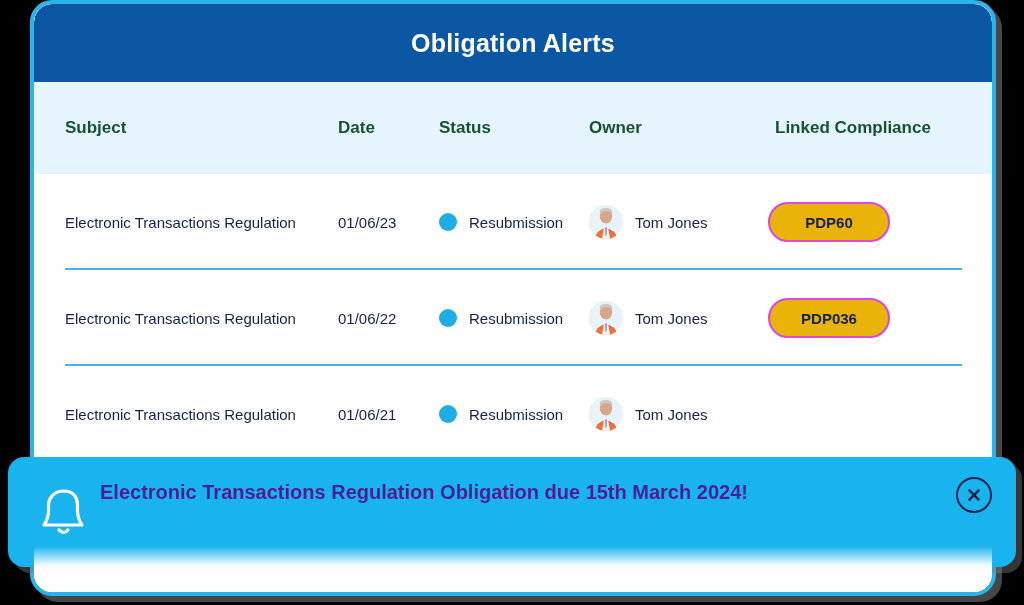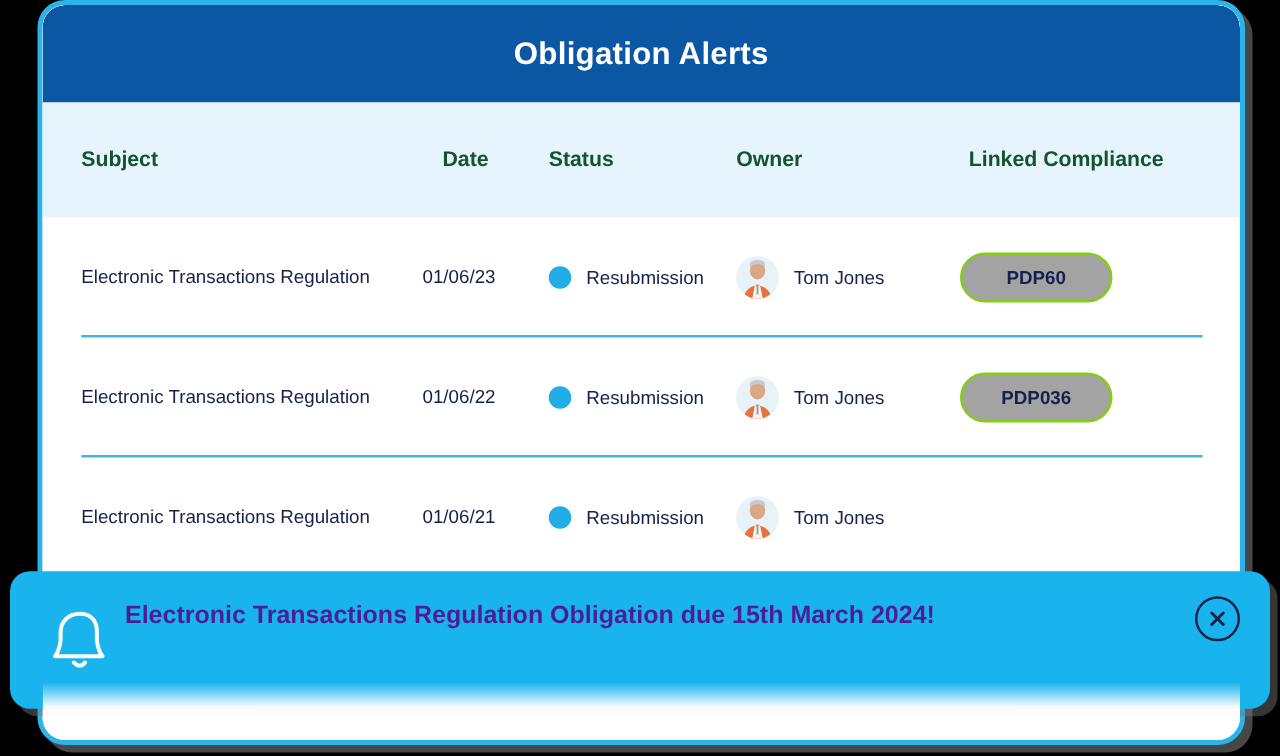--- a/index.html
+++ b/index.html
@@ -74,21 +74,21 @@
   .col-header .ch {
     position: absolute;
     color: #14532d;
     font-size: 17px;
     font-weight: bold;
     white-space: nowrap;
   }
 
   
   .c-subject   { left: 31px;  }
-  .c-date      { left: 304px; margin-left: 16px; }
+  .c-date      { left: 304px; }
   .c-status    { left: 405px; }
   .c-owner     { left: 555px; }
   .c-linked    { left: 741px; }
 
   
   .table-body {
     position: relative;
     background: #ffffff;
   }
 
@@ -133,30 +133,30 @@
     overflow: hidden;
     background: #EAF4F8;
     position: relative;
   }
   .avatar svg { display: block; width: 34px; height: 34px; }
 
   
   .pill {
     min-width: 122px;
     height: 40px;
-    border: 2px solid #84cc16;
+    border: 2px solid #d946ef;
     border-radius: 21px;
     display: flex;
     align-items: center;
     justify-content: center;
     font-size: 15px;
     font-weight: bold;
     color: #16214B;
     padding: 0 18px;
-    background: #a3a3a3;
+    background: #eab308;
   }
 
   .divider {
     position: absolute;
     left: 31px;
     right: 30px;
     height: 2px;
     background: #3FB6E4;
   }
 

